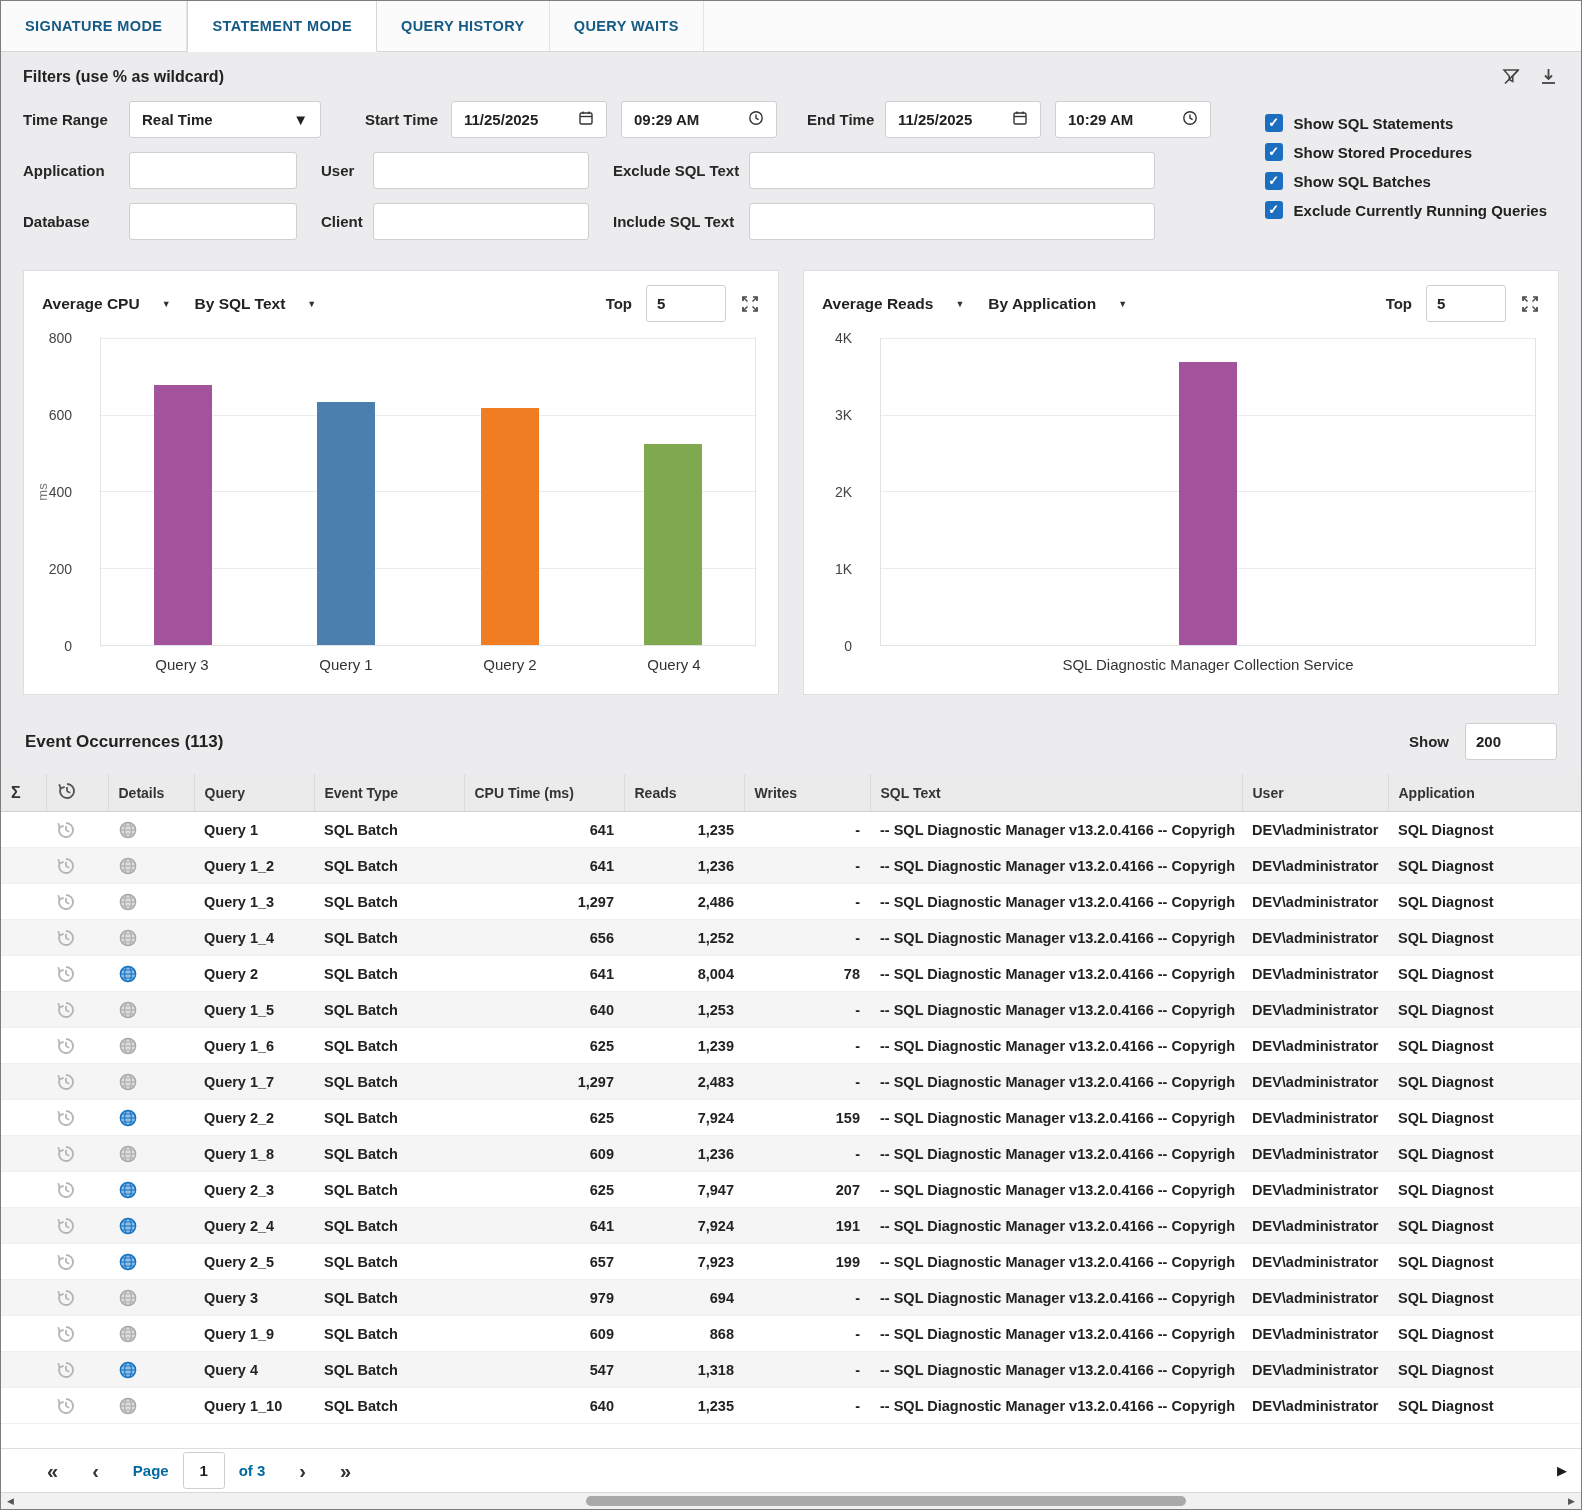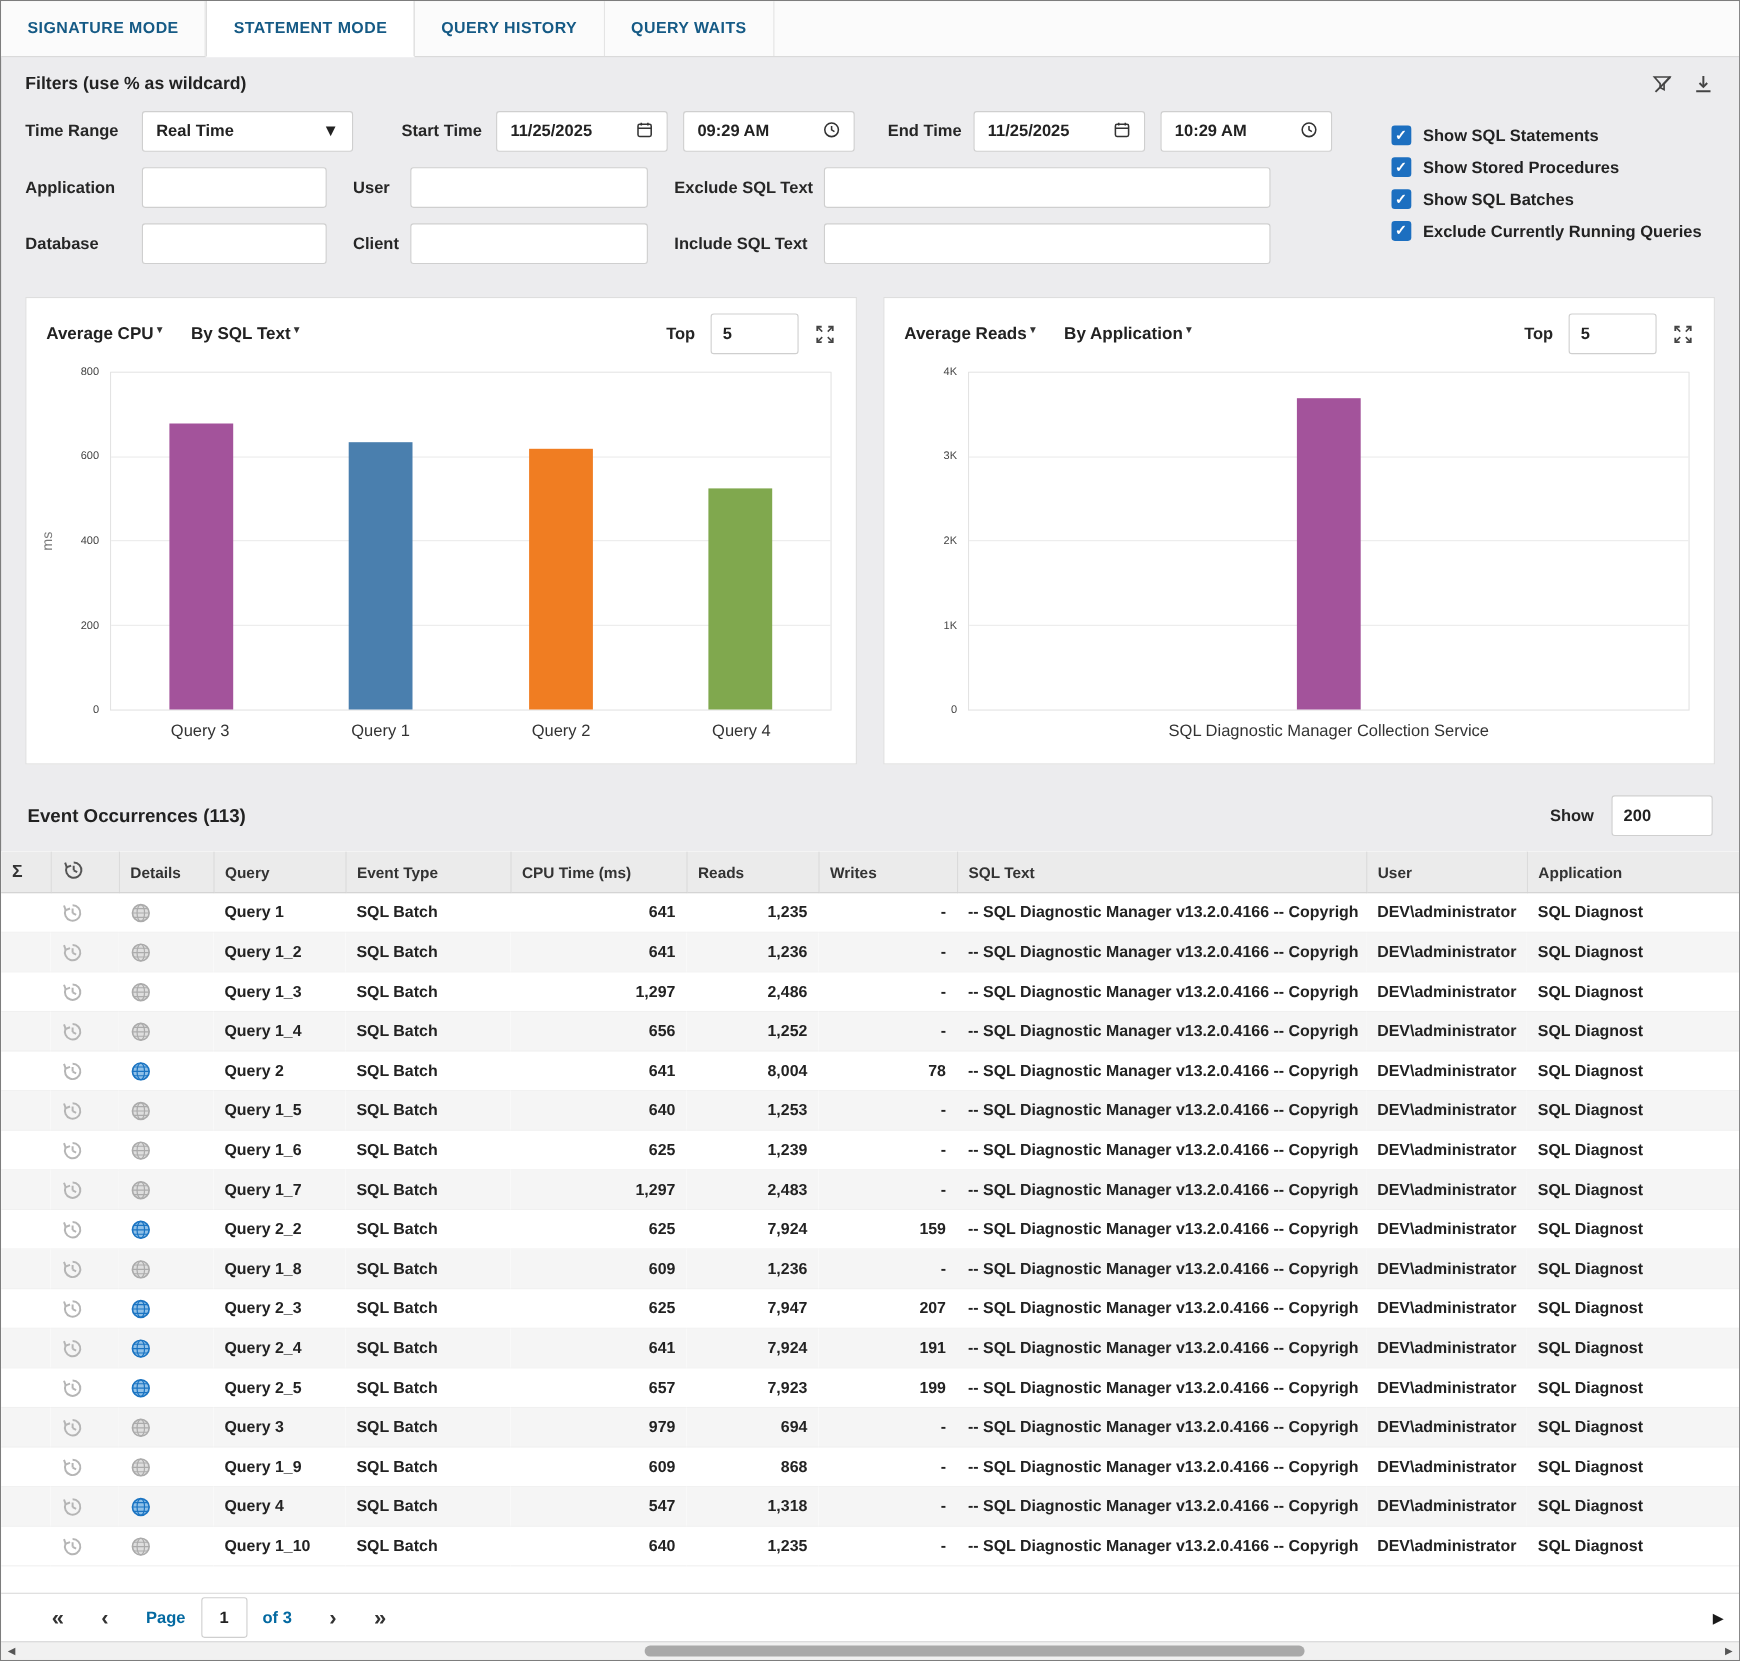--- a/index.html
+++ b/index.html
@@ -32,30 +32,30 @@
   .cb { display:flex; align-items:center; gap:11px; cursor:pointer; }
   .cbbox { width:18px; height:18px; background:#1c6fc0; border-radius:3px; color:#fff; font-size:13px;
            line-height:18px; text-align:center; font-weight:bold; flex-shrink:0; }
   .cbl { font-weight:bold; font-size:15px; color:#222; }
 
   
   .charts-row { display:flex; gap:24px; padding:10px 22px 0; flex-shrink:0; }
   .card { flex:1; background:#fff; border:1px solid #dedede; height:425px; padding:14px 18px;
           display:flex; flex-direction:column; }
   .card-head { display:flex; align-items:center; gap:24px; }
-  .dd { display:flex; gap:1px; font-weight:bold; font-size:15.5px; color:#222; cursor:pointer; }
+  .dd { display:flex; align-items:center; gap:22px; font-weight:bold; font-size:15.5px; color:#222; cursor:pointer; }
   .card-head-right { margin-left:auto; display:flex; align-items:center; gap:14px; }
   .top-input { width:80px; }
   .expand { cursor:pointer; display:inline-flex; }
   .chart { flex:1; display:flex; flex-direction:column; margin-top:16px; min-height:0; }
   .chart-main { flex:1; display:flex; position:relative; padding-left:14px; min-height:0; }
   .y-unit { position:absolute; left:-8px; top:50%; transform:translateY(-50%) rotate(-90deg);
             font-size:13px; color:#7a7a7a; }
   .y-axis { width:44px; position:relative; }
-  .ytick { position:absolute; right:10px; transform:translateY(50%); font-size:10px; color:#444; }
+  .ytick { position:absolute; right:28px; transform:translateY(50%); font-size:14px; color:#444; }
   .plot { flex:1; position:relative; border:1px solid #e3e3e3; margin-right:4px; background:#fff; }
   .gridline { position:absolute; left:0; right:0; height:1px; background:#ebebeb; }
   .bar { position:absolute; bottom:0; width:58px; transform:translateX(-50%); }
   .x-axis { height:34px; position:relative; margin-left:58px; margin-right:4px; flex-shrink:0; }
   .xtick { position:absolute; top:10px; transform:translateX(-50%); font-size:15px; color:#333; white-space:nowrap; }
 
   
   .events { flex:1; display:flex; flex-direction:column; margin-top:14px; min-height:0; }
   .events-head { padding:14px 24px; display:flex; align-items:center; flex-shrink:0; }
   .events-title { font-weight:bold; font-size:17px; color:#222; }

